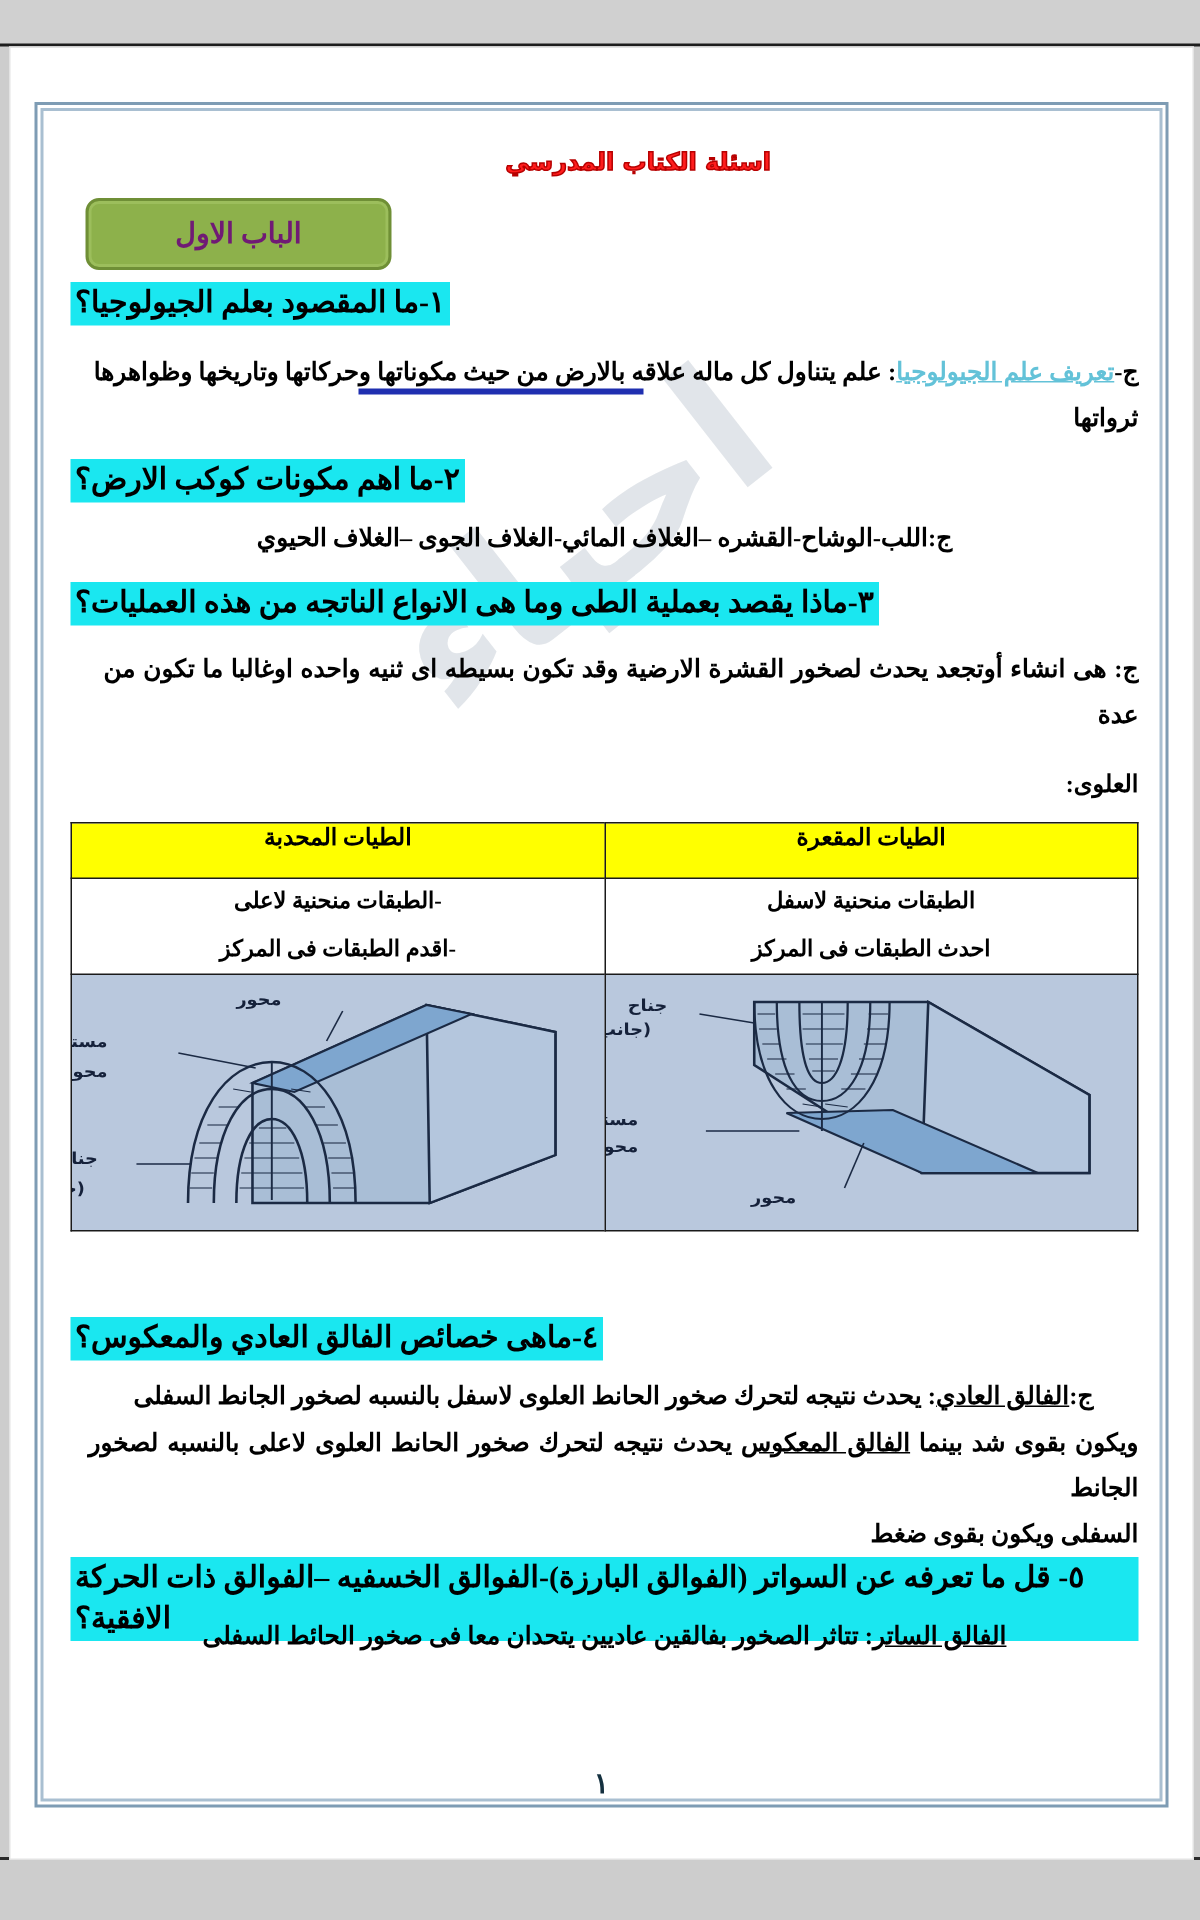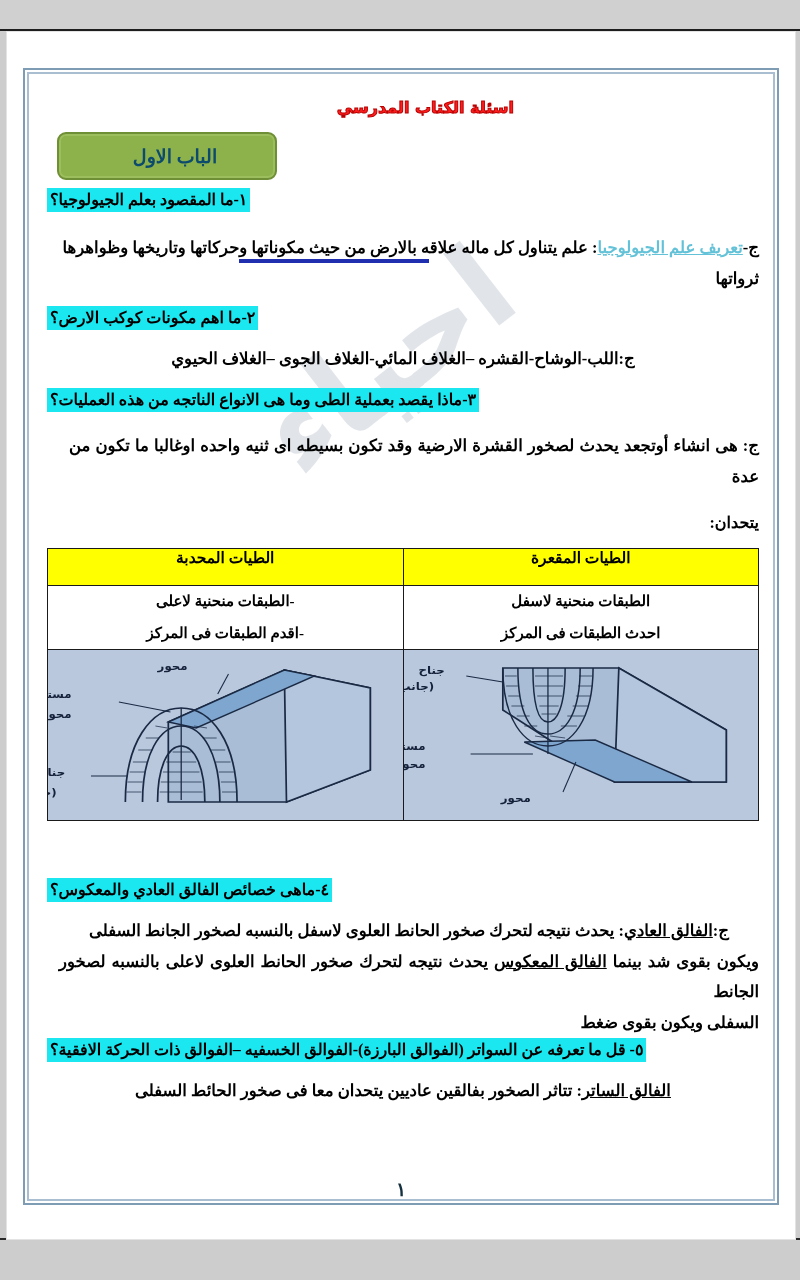--- a/index.html
+++ b/index.html
@@ -104,38 +104,37 @@
   }
 
   .chapter-badge {
     position: absolute;
     top: 44px; left: 10px;
     width: 200px;
     height: 44px;
     background: #8db14b;
     border: 2px solid #6f8f36;
     border-radius: 9px;
-    color: #0c4a6e;
+    color: #701a75;
     font-size: 19px;
     font-weight: bold;
     display: flex;
     align-items: center;
     justify-content: center;
     box-shadow: inset 0 0 0 2px #9cbe5c;
-    padding-left: 16px;
   }
 
   .qa-block { position: absolute; width: 712px; }
 
   .q-line { text-align: left; }
   .q-text {
     display: inline-block;
     background: #1ae7f0;
     color: #000000;
-    font-size: 16px;
+    font-size: 20px;
     font-weight: bold;
     padding: 1px 3px;
     line-height: 1.35;
     direction: rtl;
   }
 
   .ans {
     font-size: 16.5px;
     font-weight: bold;
     color: #000000;
@@ -268,21 +267,21 @@
       <div class="qa-block" style="top:300px;">
         <div class="q-line">
           <span class="q-text">٣-ماذا يقصد بعملية الطى وما هى الانواع الناتجه من هذه العمليات؟</span>
         </div>
       </div>
 
       <div class="qa-block" style="top:343px; width:690px;">
         <div class="ans">ج: هى انشاء أوتجعد يحدث لصخور القشرة الارضية وقد تكون بسيطه اى ثنيه واحده اوغالبا ما تكون من عدة</div>
       </div>
 
-      <div class="label-anwaha" style="top:425px; right:0;">يتحدان:</div>
+      <div class="label-anwaha" style="top:425px; right:0;">العلوى:</div>
 
       <table class="compare" style="top:460px;">
         <tbody>
             <tr>
           <td class="head" style="width:50%;">الطيات المقعرة</td>
           <td class="head" style="width:50%;">الطيات المحدبة</td>
         </tr>
         <tr>
           <td class="body">
             <div>الطبقات منحنية لاسفل</div>

